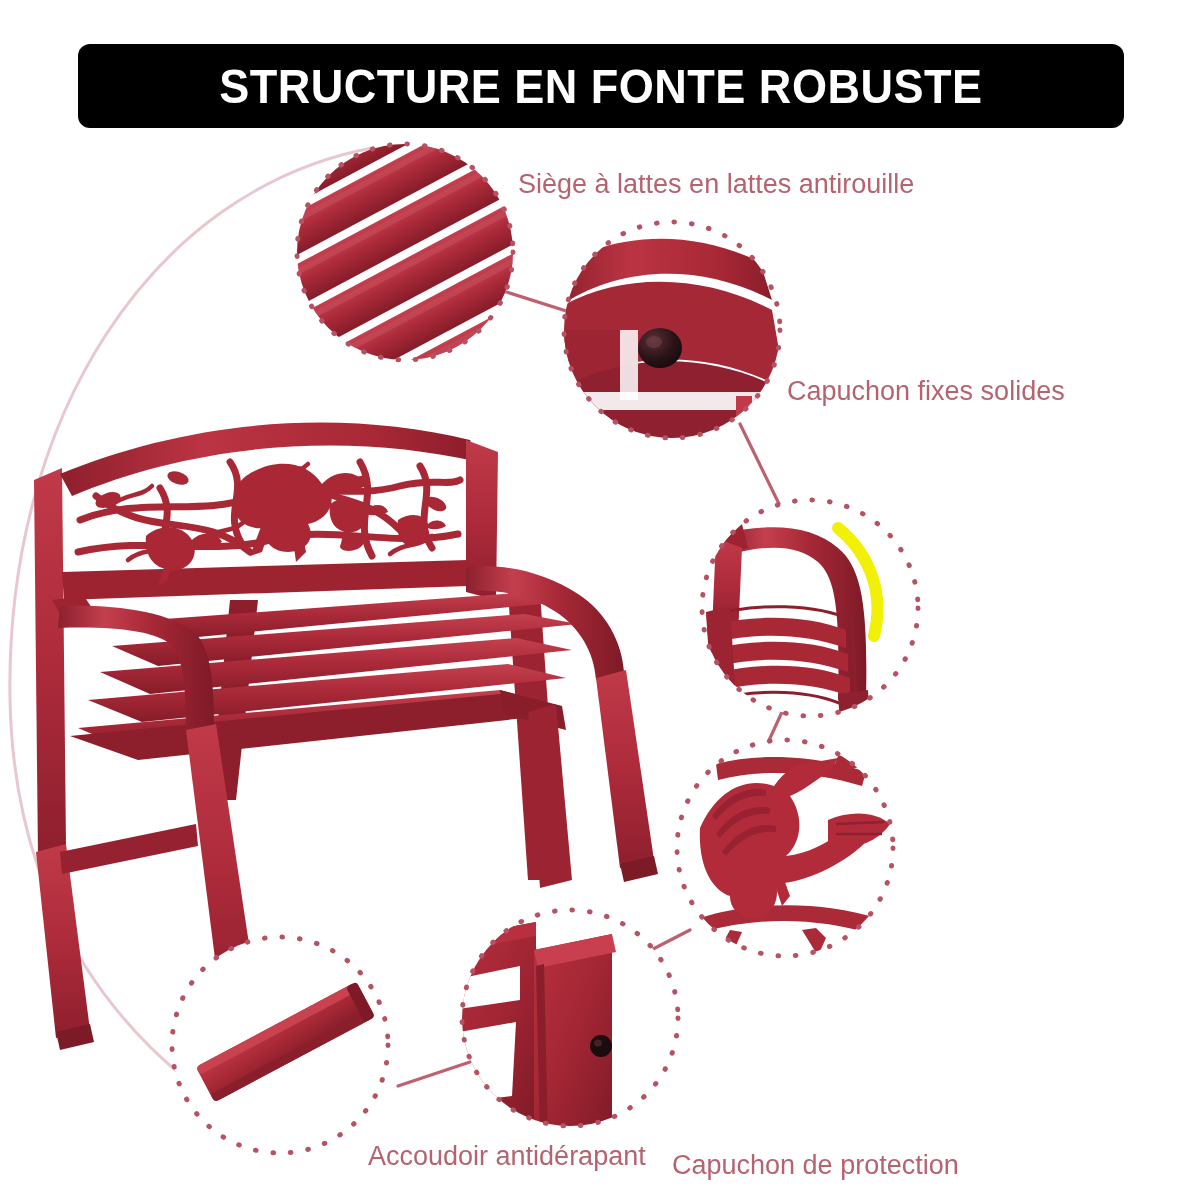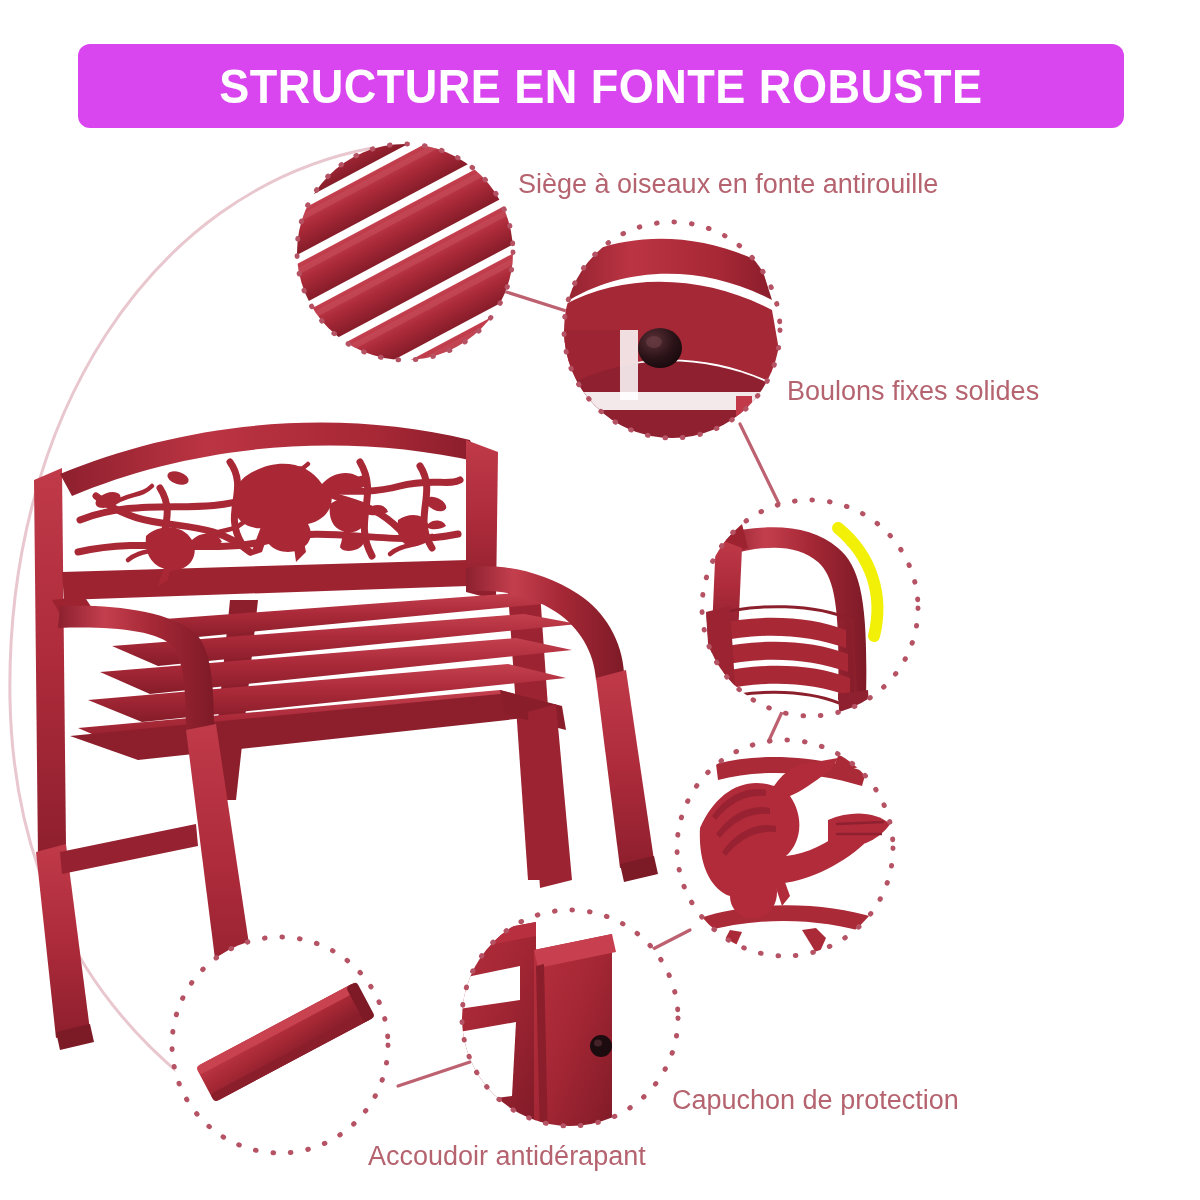--- a/index.html
+++ b/index.html
@@ -8,21 +8,21 @@
     background:#ffffff;
     font-family:"Liberation Sans", sans-serif;
     overflow:hidden;
     position:relative;
   }
   .stage{position:absolute;inset:0;width:1200px;height:1200px;}
 
   
   .banner{
     position:absolute;left:78px;top:44px;width:1046px;height:84px;
-    background:#d946ef;border-radius:12px;
+    background:#000000;border-radius:12px;
     display:flex;align-items:center;justify-content:center;
   }
   .banner-text{
     color:#ffffff;
     font-size:49px;
     font-weight:bold;
     letter-spacing:.5px;
     transform:scaleX(.92);
     font-family:"Liberation Sans", sans-serif;
     white-space:nowrap;
@@ -377,23 +377,23 @@
         </g>
       </g>
       <circle class="dotted-ring" cx="280" cy="1045" r="108"></circle>
     </g>
   </svg>
 
   <div class="banner">
     <div class="banner-text">STRUCTURE EN FONTE ROBUSTE</div>
   </div>
 
-  <div class="label" style="left:518px;top:168px;">Siège à oiseaux en fonte antirouille</div>
-
-  <div class="label" style="left:787px;top:375px;">Boulons fixes solides</div>
-
-
-
-  <div class="label" style="left:672px;top:1084px;">Capuchon de protection</div>
+  <div class="label" style="left:518px;top:168px;">Siège à lattes en lattes antirouille</div>
+
+  <div class="label" style="left:787px;top:375px;">Capuchon fixes solides</div>
+
+
+
+  <div class="label" style="left:672px;top:1149px;">Capuchon de protection</div>
 
   <div class="label" style="left:368px;top:1140px;">Accoudoir antidérapant</div>
 
 </div>
 
 </body></html>

